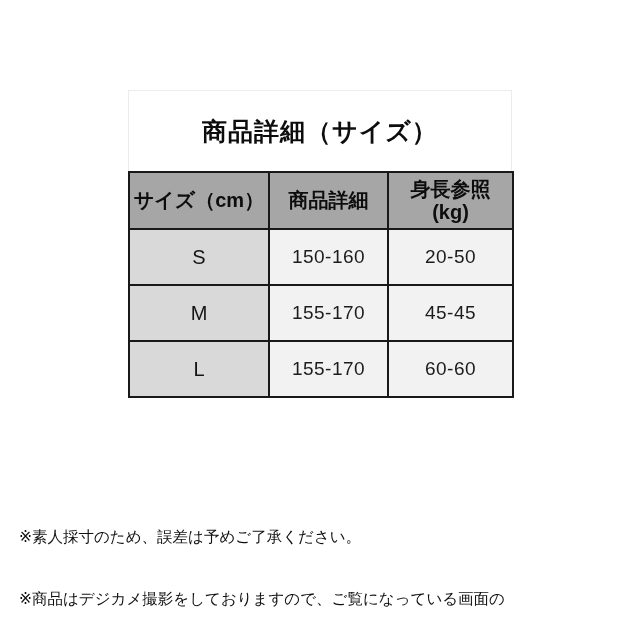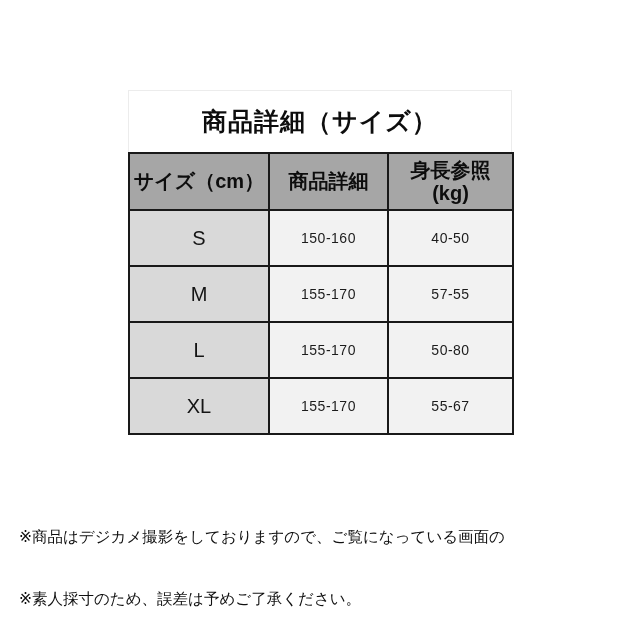--- a/index.html
+++ b/index.html
@@ -7,21 +7,21 @@
     width: 640px; height: 640px;
     position: relative;
     background: #ffffff;
     overflow: hidden;
     font-family: "Liberation Sans", "DejaVu Sans", sans-serif;
     color: #161616;
   }
   .sheet { position: absolute; left: 128px; top: 90px; width: 384px; }
   .title-box {
     box-sizing: border-box;
-    height: 62px;
+    height: 81px;
     border: 1px solid #ececec;
     border-bottom: none;
     background: #ffffff;
     display: flex; align-items: center; justify-content: center;
   }
   .title {
     font-size: 25px; font-weight: 700; letter-spacing: 1px; color: #0d0d0d;
     white-space: nowrap;
   }
   table.size-table {
@@ -41,21 +41,21 @@
     font-size: 20px; font-weight: 700; color: #0d0d0d;
     line-height: 1.12;
   }
   tbody th {
     background: #d9d9d9;
     font-weight: 400; font-size: 20px; color: #141414;
   }
   tbody th, tbody td { height: 54px; }
   tbody td {
     background: #f2f2f2;
-    font-size: 14px; color: #1c1c1c;
+    font-size: 19px; color: #1c1c1c;
     letter-spacing: 0.5px;
   }
   .notes {
     position: absolute;
     left: 19px; top: 486px; width: 616px;
     font-size: 15.5px; line-height: 20.5px;
     color: #101010;
     white-space: pre;
   }
   .note-line { white-space: pre; }
@@ -81,45 +81,40 @@
         <tr>
           <th>サイズ（cm）</th>
           <th>商品詳細</th>
           <th><span>身長参照</span><br><span>(kg)</span></th>
         </tr>
       </thead>
       <tbody>
         <tr>
           <th>S</th>
           <td>150-160</td>
-          <td>40-50</td>
+          <td>20-50</td>
         </tr>
         <tr>
           <th>M</th>
           <td>155-170</td>
-          <td>57-55</td>
+          <td>45-45</td>
         </tr>
         <tr>
           <th>L</th>
           <td>155-170</td>
-          <td>50-80</td>
-        </tr>
-        <tr>
-          <th>XL</th>
-          <td>155-170</td>
-          <td>55-67</td>
+          <td>60-60</td>
         </tr>
       </tbody>
     </table>
 
   </div>
 
   <div class="notes">
+    <div class="note-line">※素人採寸のため、誤差は予めご了承ください。</div>
     <div class="note-line">※商品はデジカメ撮影をしておりますので、ご覧になっている画面の</div>
-    <div class="note-line">※素人採寸のため、誤差は予めご了承ください。</div>
     
     
     
     
     
   </div>
 
 </div>
 
 </body></html>

